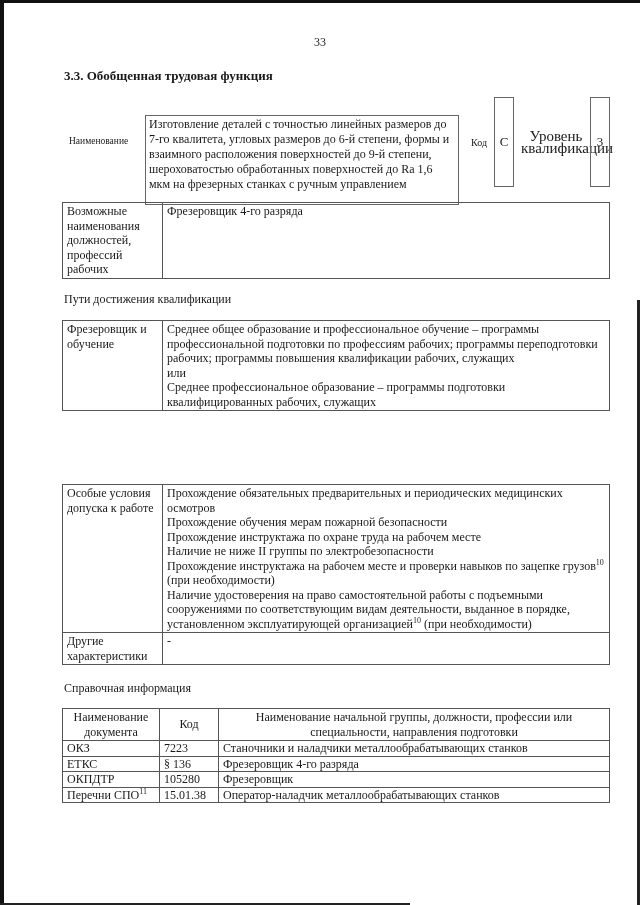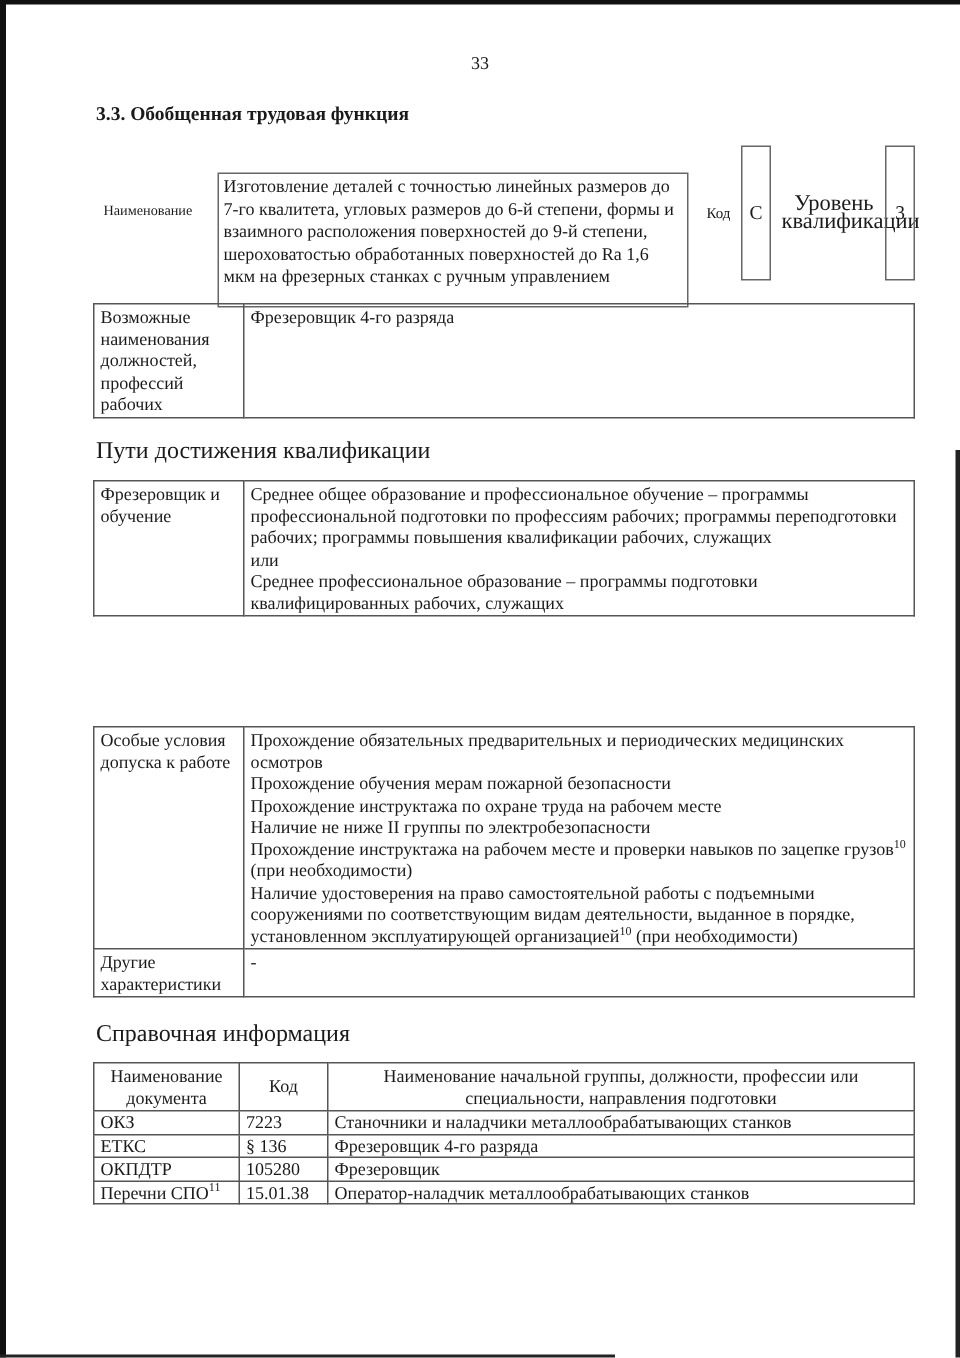--- a/index.html
+++ b/index.html
@@ -21,21 +21,21 @@
     .gtf-code-label { position: absolute; left: 471px; top: 137px; font-size: 10px; }
     .gtf-code { position: absolute; left: 494px; top: 97px; width: 20px; height: 90px; border: 1px solid #666; box-sizing: border-box; font-size: 13px; display: flex; align-items: center; justify-content: center; }
     .gtf-level-label { position: absolute; left: 521px; top: 130px; width: 70px; text-align: center; font-size: 15px; line-height: 12px; }
     .gtf-level { position: absolute; left: 590px; top: 97px; width: 20px; height: 90px; border: 1px solid #666; box-sizing: border-box; font-size: 13px; display: flex; align-items: center; justify-content: center; }
 
     table { border-collapse: collapse; position: absolute; font-size: 12px; line-height: 14.5px; }
     td, th { border: 1px solid #555; vertical-align: top; padding: 1px 4px; text-align: left; font-weight: normal; }
     .t-label { width: 91px; margin-left: 28px; }
     .t1 { left: 62px; top: 202px; width: 548px; }
     .t1 td { height: 71px; }
-    .subheading { position: absolute; font-size: 16px; }
+    .subheading { position: absolute; font-size: 12px; }
     .sh1 { left: 64px; top: 292px; }
     .t2 { left: 62px; top: 320px; width: 548px; }
     .t3 { left: 62px; top: 484px; width: 548px; }
     .sh2 { left: 64px; top: 681px; }
     .t4 { left: 62px; top: 708px; width: 548px; }
     .t4 th { text-align: center; vertical-align: middle; }
     .t4 td { padding: 0 4px; }
     sup { font-size: 8px; line-height: 0; }
     .line { display: block; }
   </style>

